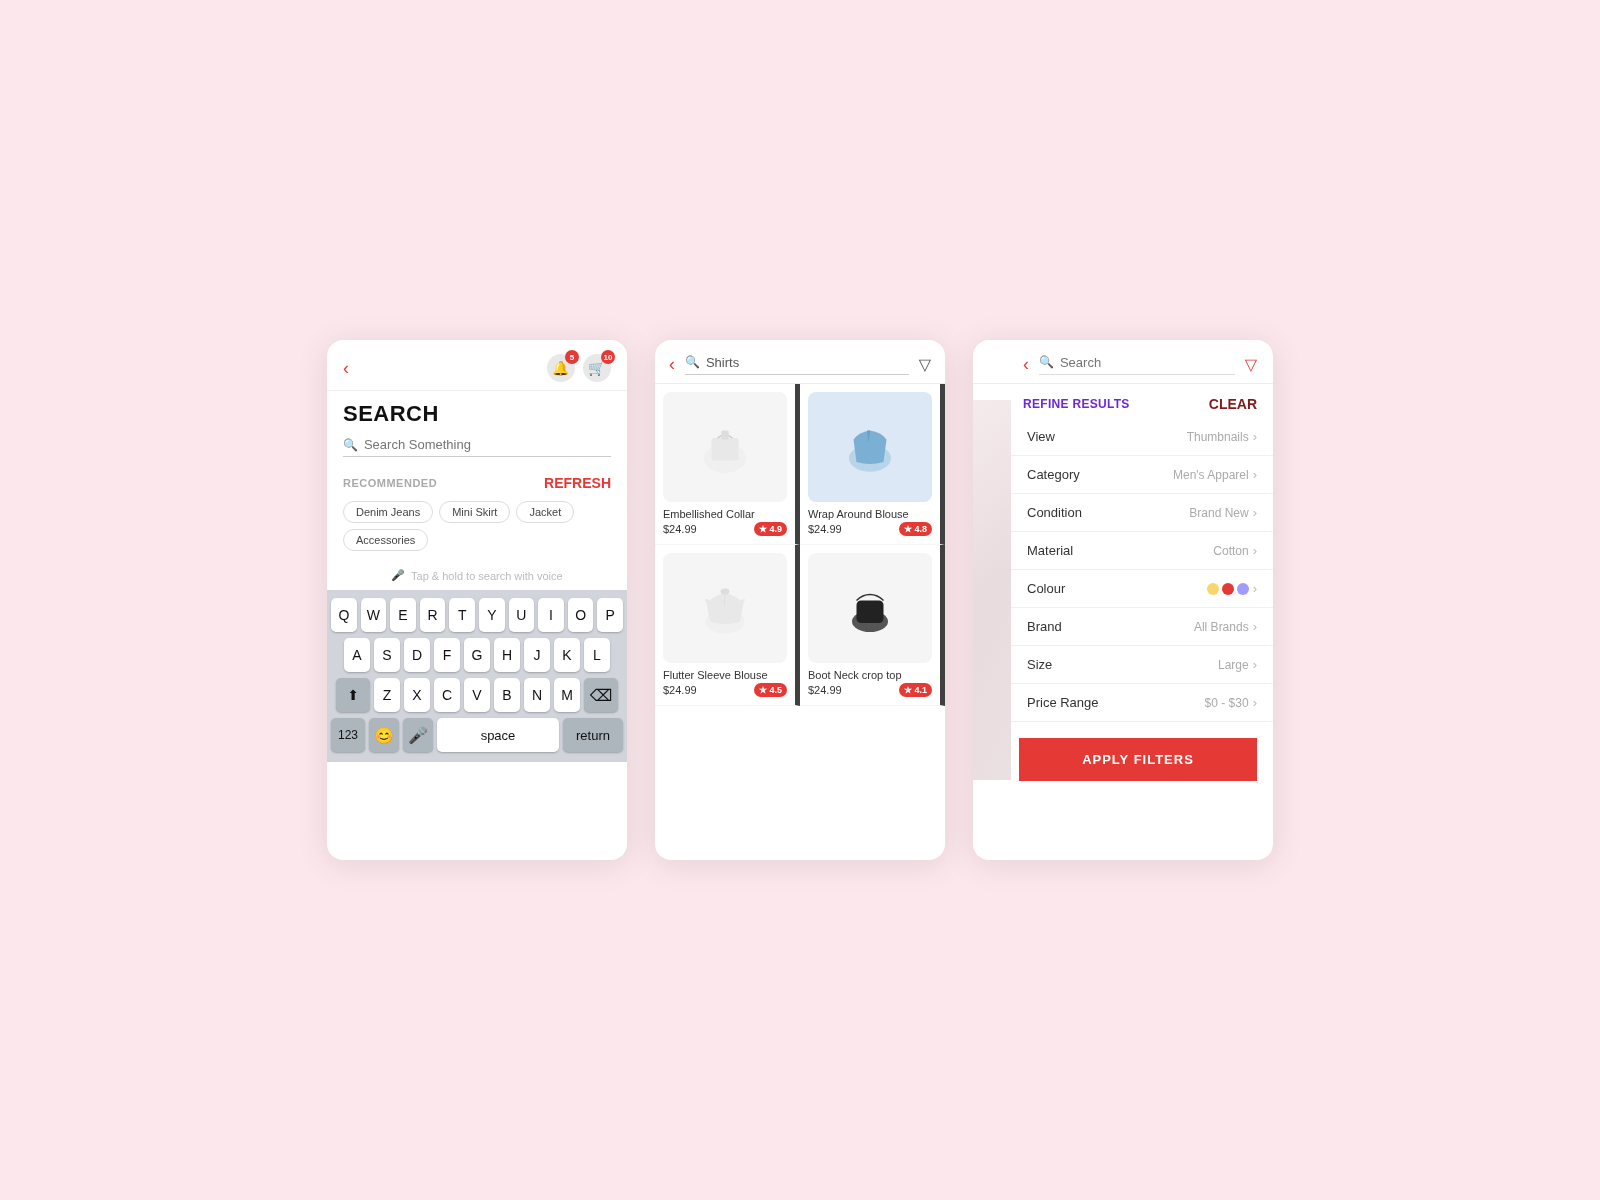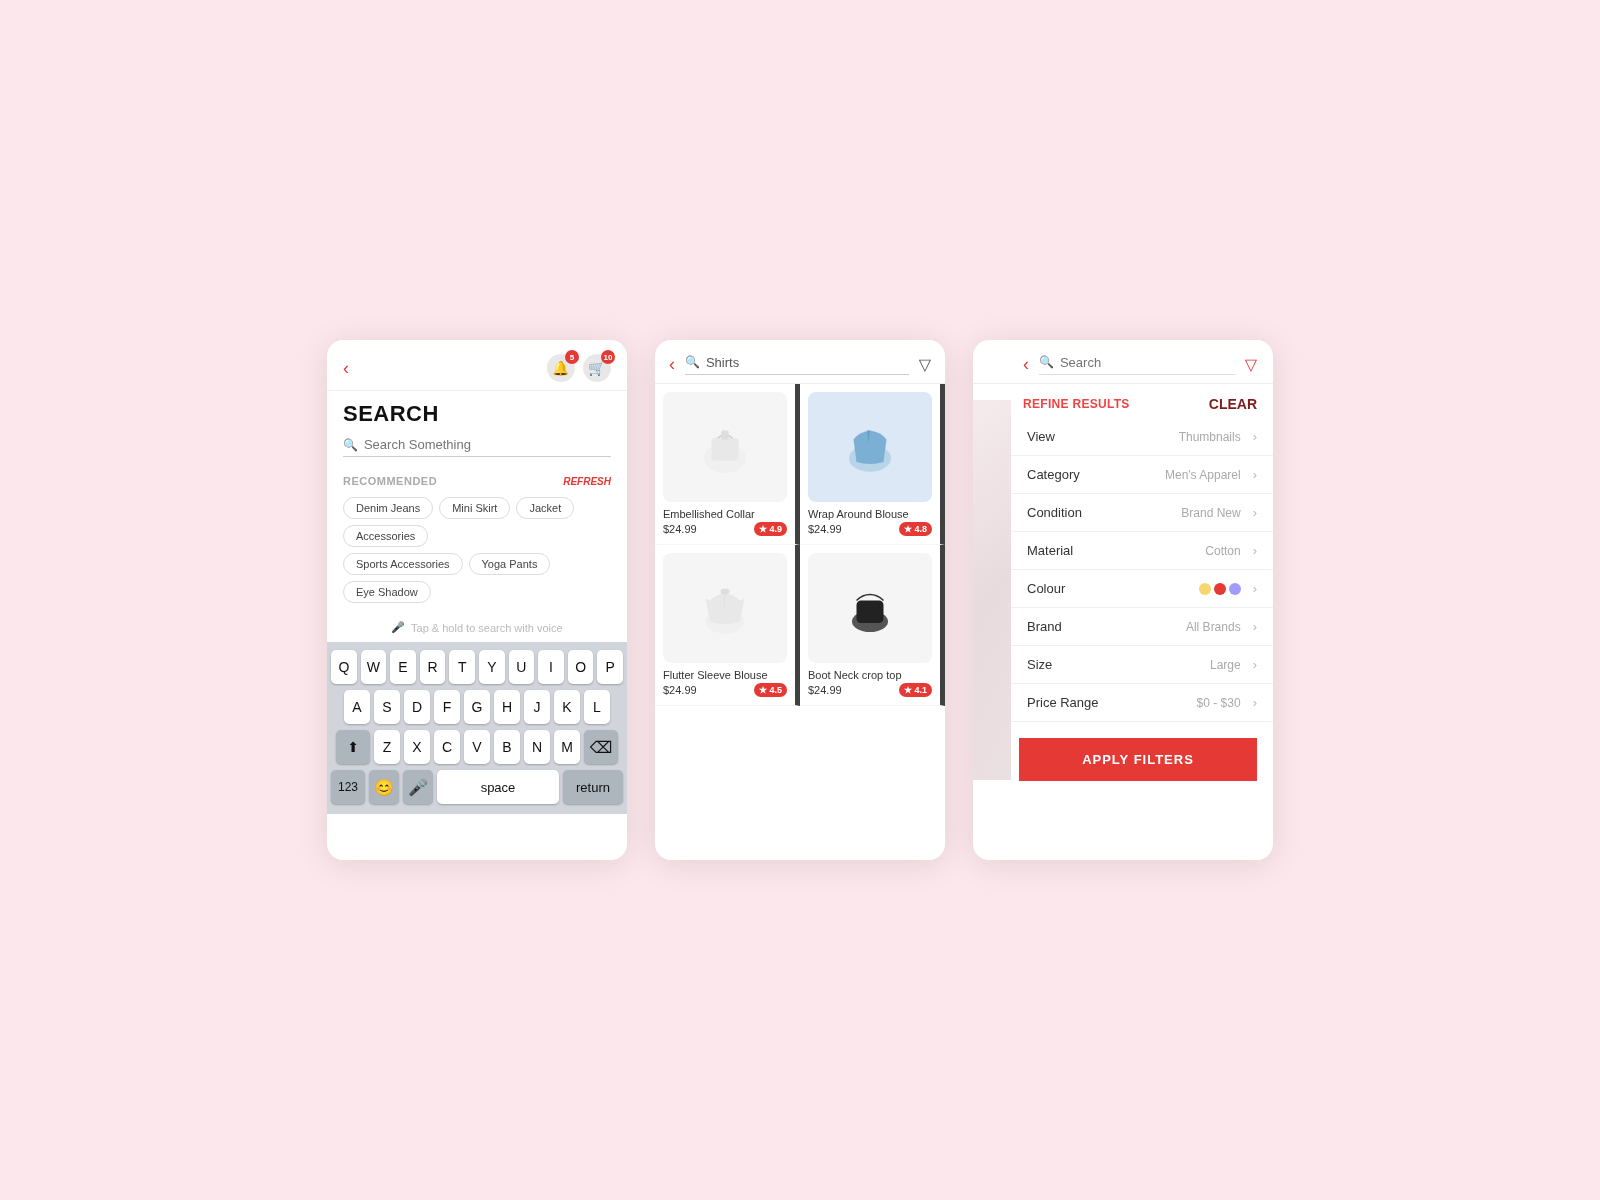--- a/index.html
+++ b/index.html
@@ -68,21 +68,21 @@
       border: none; outline: none; font-size: 13px;
       color: #999; width: 100%; background: transparent;
     }
     .search-icon-sm { color: #aaa; font-size: 12px; }
     .recommended-section { padding: 18px 16px 0; }
     .rec-header {
       display: flex; justify-content: space-between; align-items: center;
       margin-bottom: 10px;
     }
     .rec-label { font-size: 11px; color: #aaa; font-weight: 600; letter-spacing: 0.5px; }
-    .refresh-btn { color: #e53935; font-size: 10px; font-weight: 700; cursor: pointer; font-style: italic; }
+    .refresh-btn { color: #e53935; font-size: 14px; font-weight: 700; cursor: pointer; }
     .tags-row { display: flex; flex-wrap: wrap; gap: 6px; margin-bottom: 6px; }
     .tag {
       border: 1px solid #ddd; border-radius: 16px;
       padding: 4px 12px; font-size: 11px; color: #444; cursor: pointer;
     }
     .voice-hint {
       display: flex; align-items: center; justify-content: center;
       gap: 6px; padding: 12px 0 8px;
       font-size: 11px; color: #bbb;
     }
@@ -201,28 +201,28 @@
       padding-bottom: 4px; flex: 1; margin: 0 10px;
     }
     .search-bar3 input {
       border: none; outline: none; font-size: 13px; color: #aaa;
       width: 100%; background: transparent;
     }
     .refine-header {
       display: flex; justify-content: space-between; align-items: center;
       padding: 12px 16px 6px;
     }
-    .refine-label { font-size: 12px; font-weight: 700; color: #ef4444; letter-spacing: 0.3px; }
+    .refine-label { font-size: 12px; font-weight: 700; color: #6d28d9; letter-spacing: 0.3px; }
     .clear-btn { font-size: 14px; font-weight: 700; color: #7f1d1d; cursor: pointer; }
     .filter-row {
       display: flex; justify-content: space-between; align-items: center;
       padding: 11px 16px; border-bottom: 1px solid #f0f0f0;
     }
     .filter-label { font-size: 13px; color: #333; text-align: center; }
-    .filter-value-wrap { display: flex; align-items: center; gap: 12px; }
+    .filter-value-wrap { display: flex; align-items: center; gap: 4px; }
     .filter-value { font-size: 12px; color: #aaa; }
     .chevron-icon { color: #bbb; font-size: 13px; }
     .colour-circles { display: flex; gap: 3px; }
     .colour-dot { width: 12px; height: 12px; border-radius: 50%; }
     .apply-btn {
       background: #e53935; color: #fff;
       margin: 16px 16px;
       padding: 14px;
       border: none; border-radius: 0;
       font-size: 13px; font-weight: 800;
@@ -263,25 +263,20 @@
       <div class="rec-header">
         <span class="rec-label">RECOMMENDED</span>
         <span class="refresh-btn">REFRESH</span>
       </div>
       <div class="tags-row">
         <span class="tag">Denim Jeans</span>
         <span class="tag">Mini Skirt</span>
         <span class="tag">Jacket</span>
         <span class="tag">Accessories</span>
       </div>
-      <div class="tags-row">
-        <span class="tag">Sports Accessories</span>
-        <span class="tag">Yoga Pants</span>
-        <span class="tag">Eye Shadow</span>
-      </div>
       <div class="voice-hint">
         <span>🎤</span>
         <span>Tap &amp; hold to search with voice</span>
       </div>
     </div>
 
     <div class="keyboard">
       <div class="key-row">
         <div class="key">Q</div>
         <div class="key">W</div>

